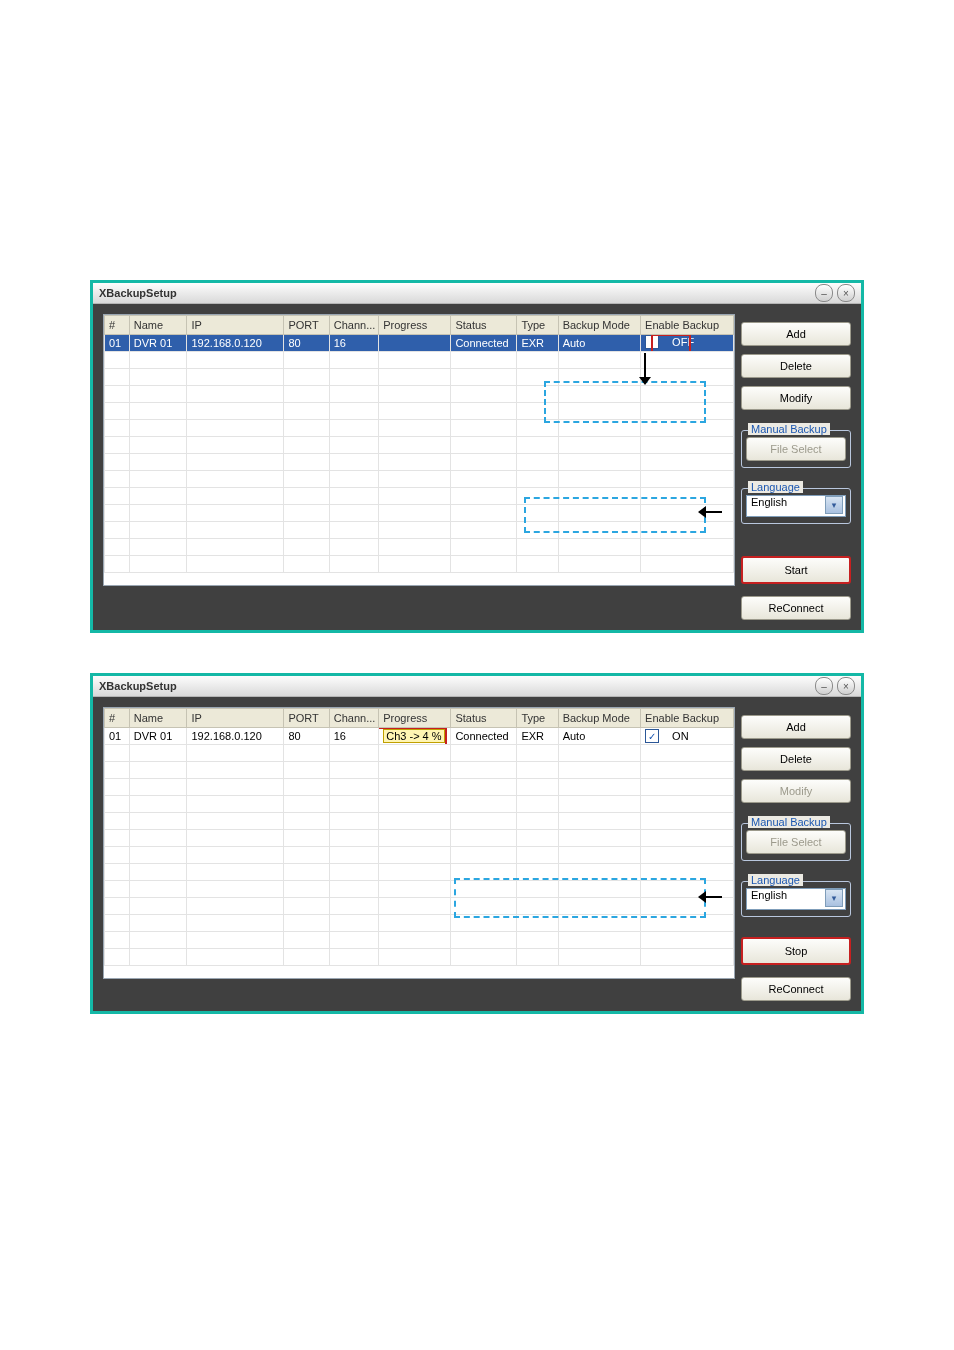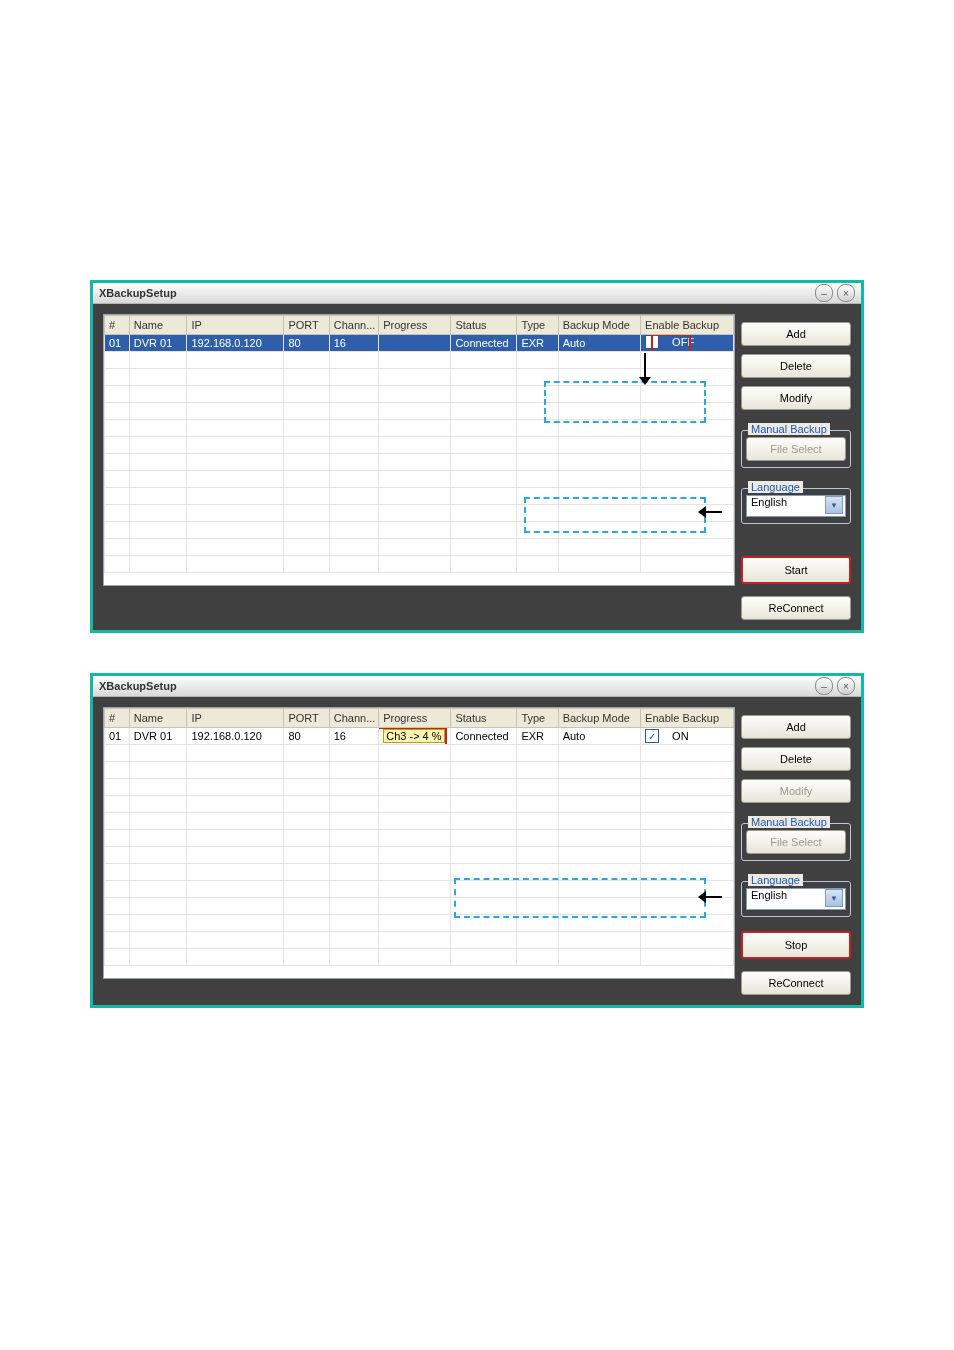--- a/index.html
+++ b/index.html
@@ -518,19 +518,19 @@
           <span class="group-label">Manual Backup</span>
           <div class="btn disabled">File Select</div>
         </div>
         <div class="group">
           <span class="group-label">Language</span>
           <div class="select">
             <span>English</span>
             <span class="arrow">▾</span>
           </div>
         </div>
-        <div class="big-start" style="margin-top:6px">Stop</div>
+        <div class="big-start" style="margin-top:12px">Stop</div>
         <div class="btn" style="margin-top:4px">ReConnect</div>
       </div>
     </div>
   </div>
 
 </div>
 
 </body></html>

